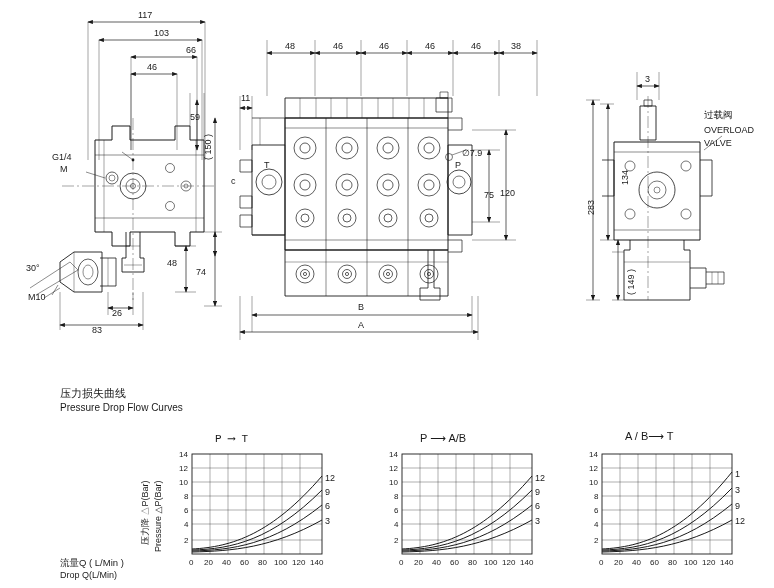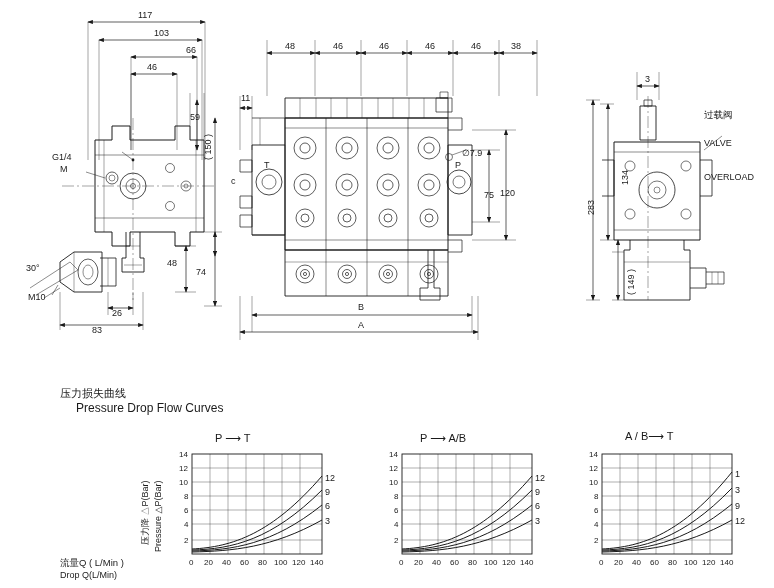--- a/index.html
+++ b/index.html
@@ -349,27 +349,27 @@
 <div class="t" style="left:500px;top:188px;">120</div>
 <div class="t" style="left:358px;top:302px;">B</div>
 <div class="t" style="left:358px;top:320px;">A</div>
 <div class="t" style="left:467px;top:98px;"></div>
 
 <div class="t" style="left:645px;top:74px;">3</div>
 <div class="t" style="left:620px;top:185px;transform:rotate(-90deg);transform-origin:left top;">134</div>
 <div class="t" style="left:586px;top:215px;transform:rotate(-90deg);transform-origin:left top;">283</div>
 <div class="t" style="left:626px;top:295px;transform:rotate(-90deg);transform-origin:left top;">( 149 )</div>
 <div class="t cn" style="left:704px;top:110px;">过载阀</div>
-<div class="t" style="left:704px;top:125px;margin-top:47px;">OVERLOAD</div>
+<div class="t" style="left:704px;top:125px;">OVERLOAD</div>
 <div class="t" style="left:704px;top:138px;">VALVE</div>
 
 <div class="t cn" style="left:60px;top:387px;font-size:11px;">压力损失曲线</div>
-<div class="t" style="left:76px;top:402px;font-size:12px;">Pressure Drop Flow Curves</div>
-
-<div class="curve-title" style="left:215px;top:432px;">P ⟶ T</div>
+<div class="t" style="left:60px;top:402px;font-size:10px;">Pressure Drop Flow Curves</div>
+
+<div class="curve-title" style="left:215px;top:432px;font-family:Liberation Mono, monospace;">P ⟶ T</div>
 <div class="curve-title" style="left:420px;top:432px;">P ⟶ A/B</div>
 <div class="curve-title" style="left:625px;top:430px;">A / B⟶ T</div>
 
 <div class="t cn" style="left:140px;top:545px;transform:rotate(-90deg);transform-origin:left top;font-size:9px;">压力降 △P(Bar)</div>
 <div class="t" style="left:153px;top:552px;transform:rotate(-90deg);transform-origin:left top;font-size:9px;">Pressure △P(Bar)</div>
 <div class="t cn" style="left:60px;top:558px;">流量Q ( L/Min )</div>
 <div class="t" style="left:60px;top:570px;">Drop Q(L/Min)</div>
 
 <div class="t axnum" style="left:179px;top:450px;">14</div>
 <div class="t axnum" style="left:179px;top:464px;">12</div>

